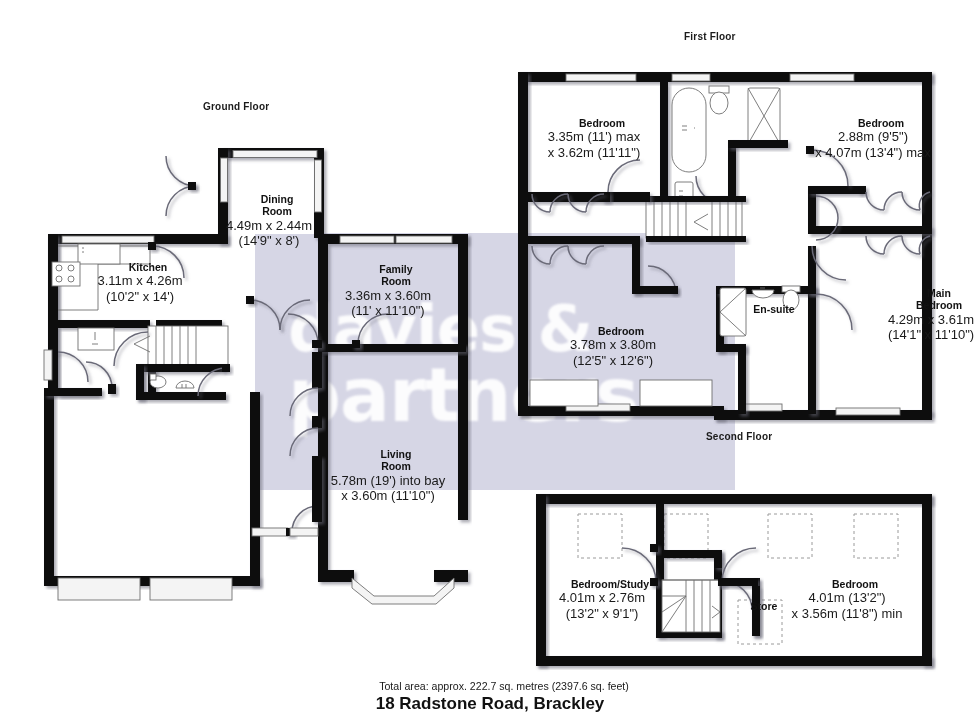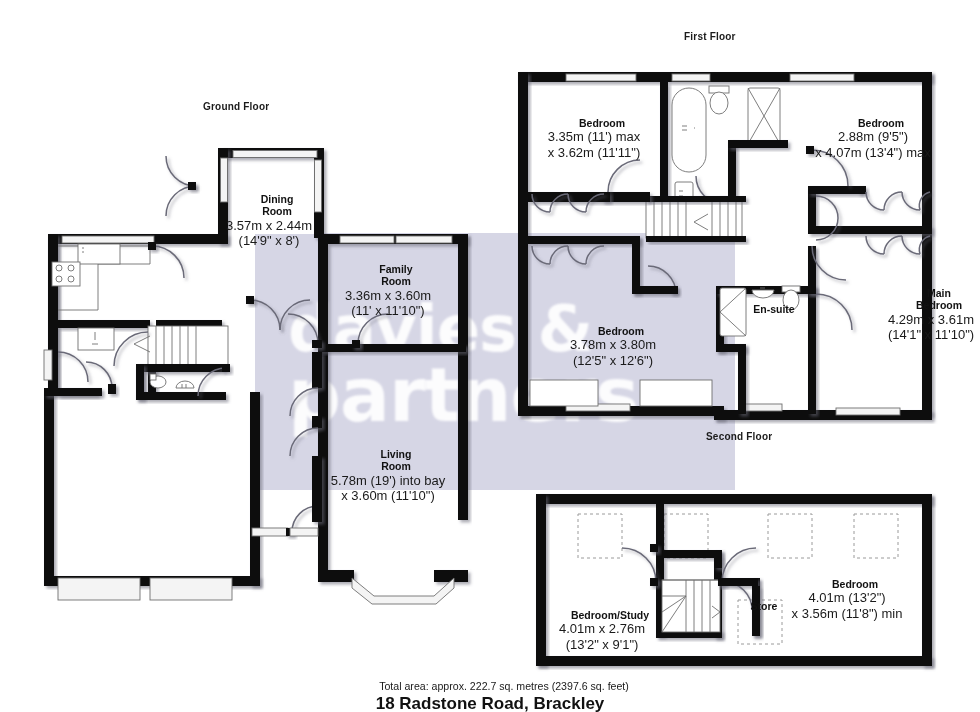--- a/index.html
+++ b/index.html
@@ -316,24 +316,29 @@
     </g>
   </svg>
 
   <div class="floor-title" style="left:203px;top:101px;">Ground Floor</div>
   <div class="floor-title" style="left:684px;top:31px;">First Floor</div>
   <div class="floor-title" style="left:678px;top:431px;margin-left:28px;">Second Floor</div>
 
   <div class="rlabel" style="left:214px;top:193px;width:110px;">
     <span class="nm">Dining</span>
     <span class="nm">Room</span>
-    <span class="dim">3.57m x 2.44m</span>
+    <span class="dim">4.49m x 2.44m</span>
     <span class="dim">(14'9" x 8')</span>
   </div>
 
+  <div class="rlabel" style="left:80px;top:261px;width:120px;">
+    <span class="nm">Kitchen</span>
+    <span class="dim">3.11m x 4.26m</span>
+    <span class="dim">(10'2" x 14')</span>
+  </div>
 
   <div class="rlabel" style="left:328px;top:263px;width:120px;">
     <span class="nm">Family</span>
     <span class="nm">Room</span>
     <span class="dim">3.36m x 3.60m</span>
     <span class="dim">(11' x 11'10")</span>
   </div>
 
   <div class="rlabel" style="left:318px;top:448px;width:140px;">
     <span class="nm">Living</span>
@@ -365,21 +370,21 @@
     <span class="nm">Main</span>
     <span class="nm">Bedroom</span>
     <span class="dim">4.29m x 3.61m</span>
     <span class="dim">(14'1" x 11'10")</span>
   </div>
 
   <div class="rlabel" style="left:726px;top:303px;width:80px;">
     <span class="nm">En-suite</span>
   </div>
 
-  <div class="rlabel" style="left:550px;top:578px;width:104px;margin-top:31px;">
+  <div class="rlabel" style="left:550px;top:578px;width:104px;">
     <span class="nm">Bedroom/Study</span>
     <span class="dim">4.01m x 2.76m</span>
     <span class="dim">(13'2" x 9'1")</span>
   </div>
 
   <div class="rlabel" style="left:724px;top:600px;width:64px;">
     <span class="nm">Store</span>
   </div>
 
   <div class="rlabel" style="left:772px;top:578px;width:150px;">

